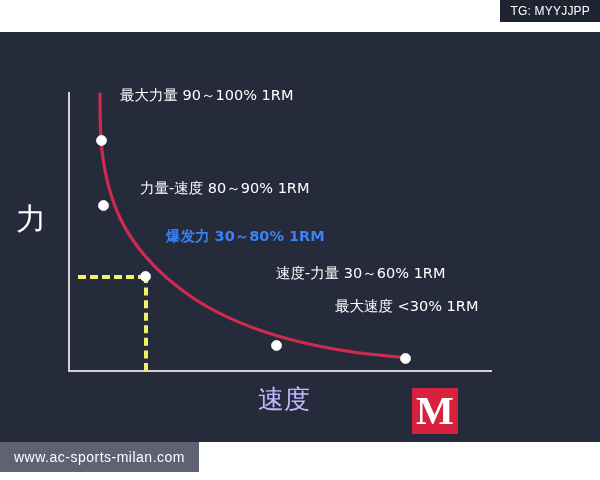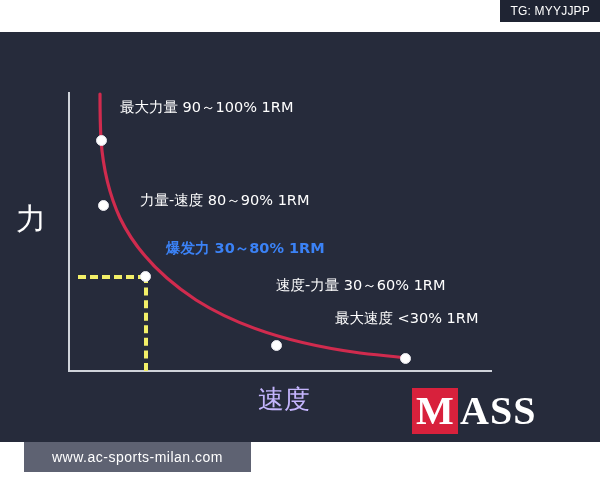--- a/index.html
+++ b/index.html
@@ -51,21 +51,20 @@
   .pt{
     position:absolute;width:9px;height:9px;border-radius:50%;
     background:#ffffff;border:1px solid #e8e8ee;
   }
 
   
   .dlabel{
     position:absolute;white-space:nowrap;
     color:#ffffff;font-size:14.5px;
     font-family:"DejaVu Sans", sans-serif;
-    margin-top:12px;
   }
   .dlabel.hl{
     color:#3b82f6;font-weight:bold;
   }
 
   
   .dash-h{
     position:absolute;left:78px;top:243px;width:68px;height:0;
     border-top:4px dashed #f2ef68;
   }
@@ -85,24 +84,23 @@
     color:#ffffff;font-family:"Liberation Serif", serif;
     font-size:40px;font-weight:bold;line-height:46px;
     letter-spacing:1px;margin-left:2px;
   }
 
   
   .bottom{position:absolute;left:0;top:442px;width:600px;height:38px;background:#ffffff;}
   .urlbar{
     position:absolute;left:0;top:0;height:30px;
     background:#5e6272;color:#ffffff;
-    font-size:14px;line-height:30px;padding:0 28px;
+    font-size:14px;line-height:30px;padding:0 14px;
     font-family:"Liberation Sans", sans-serif;
     letter-spacing:.5px;
-    margin-left:24px;
   }
 </style>
 </head>
 <body>
 
 <div id="root">
 
   <div class="top-strip">
     <div class="tg-badge">TG: MYYJJPP</div>
   </div>
@@ -129,21 +127,20 @@
     <div class="pt" style="left:400px;top:321px;"></div>
 
     <div class="dlabel" style="left:120px;top:54px;">最大力量 90～100% 1RM</div>
     <div class="dlabel" style="left:140px;top:147px;">力量-速度 80～90% 1RM</div>
     <div class="dlabel hl" style="left:166px;top:195px;">爆发力 30～80% 1RM</div>
     <div class="dlabel" style="left:276px;top:232px;">速度-力量 30～60% 1RM</div>
     <div class="dlabel" style="left:335px;top:265px;">最大速度 &lt;30% 1RM</div>
 
     <div class="logo">
       <div class="logo-m">M</div>
-      <div class="logo-ass">ASS</div>
     </div>
 
   </div>
 
   <div class="bottom">
     <div class="urlbar">www.ac-sports-milan.com</div>
   </div>
 
 </div>
 

